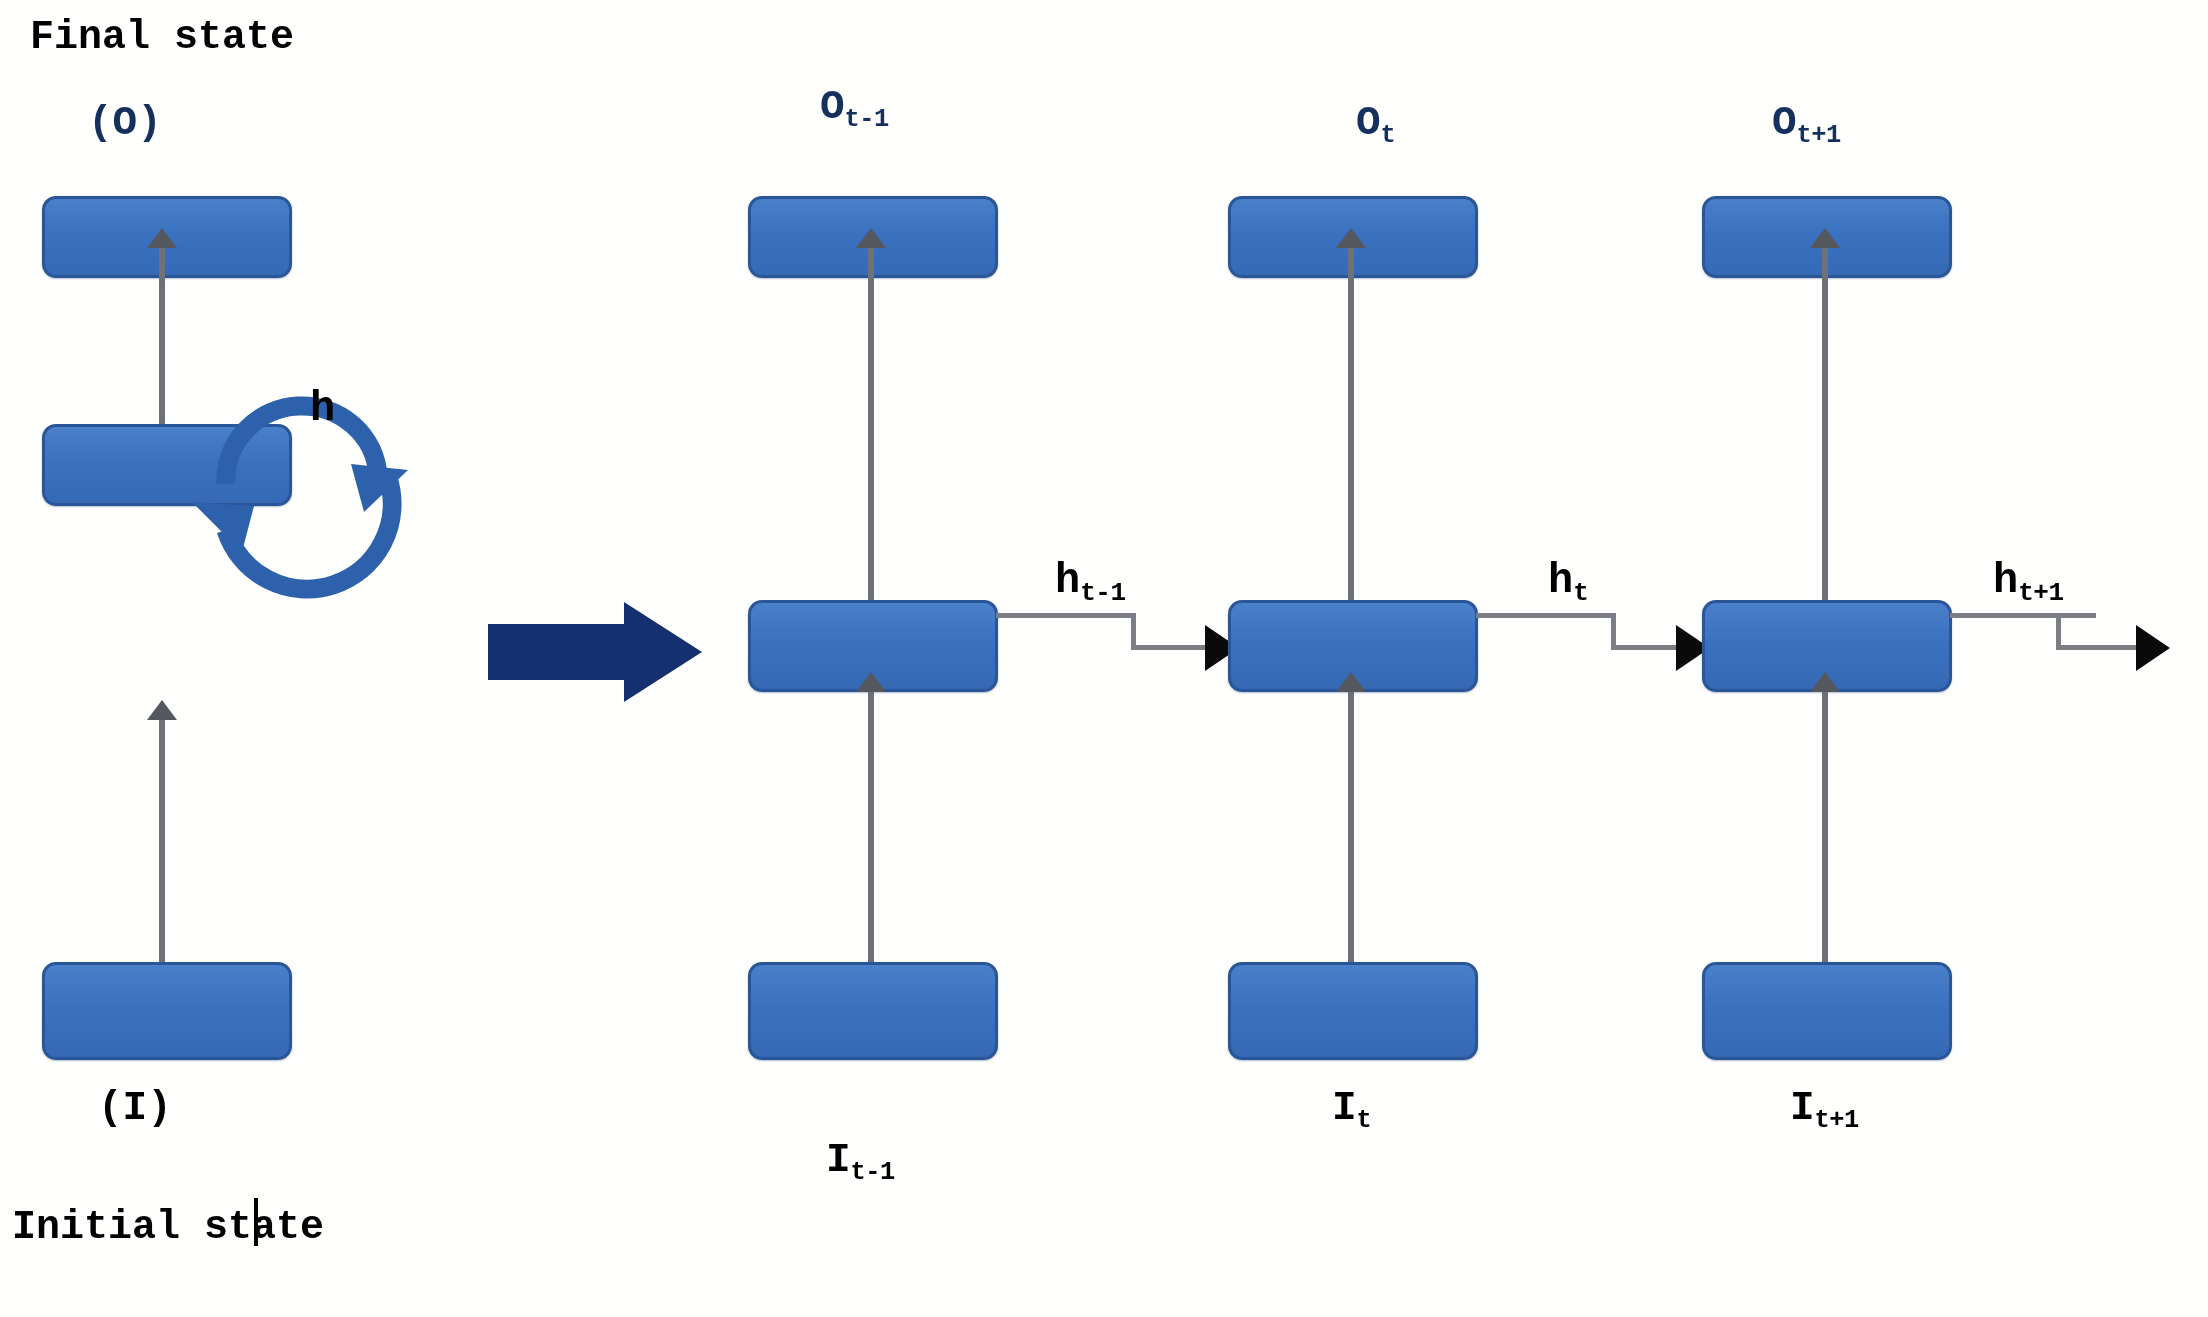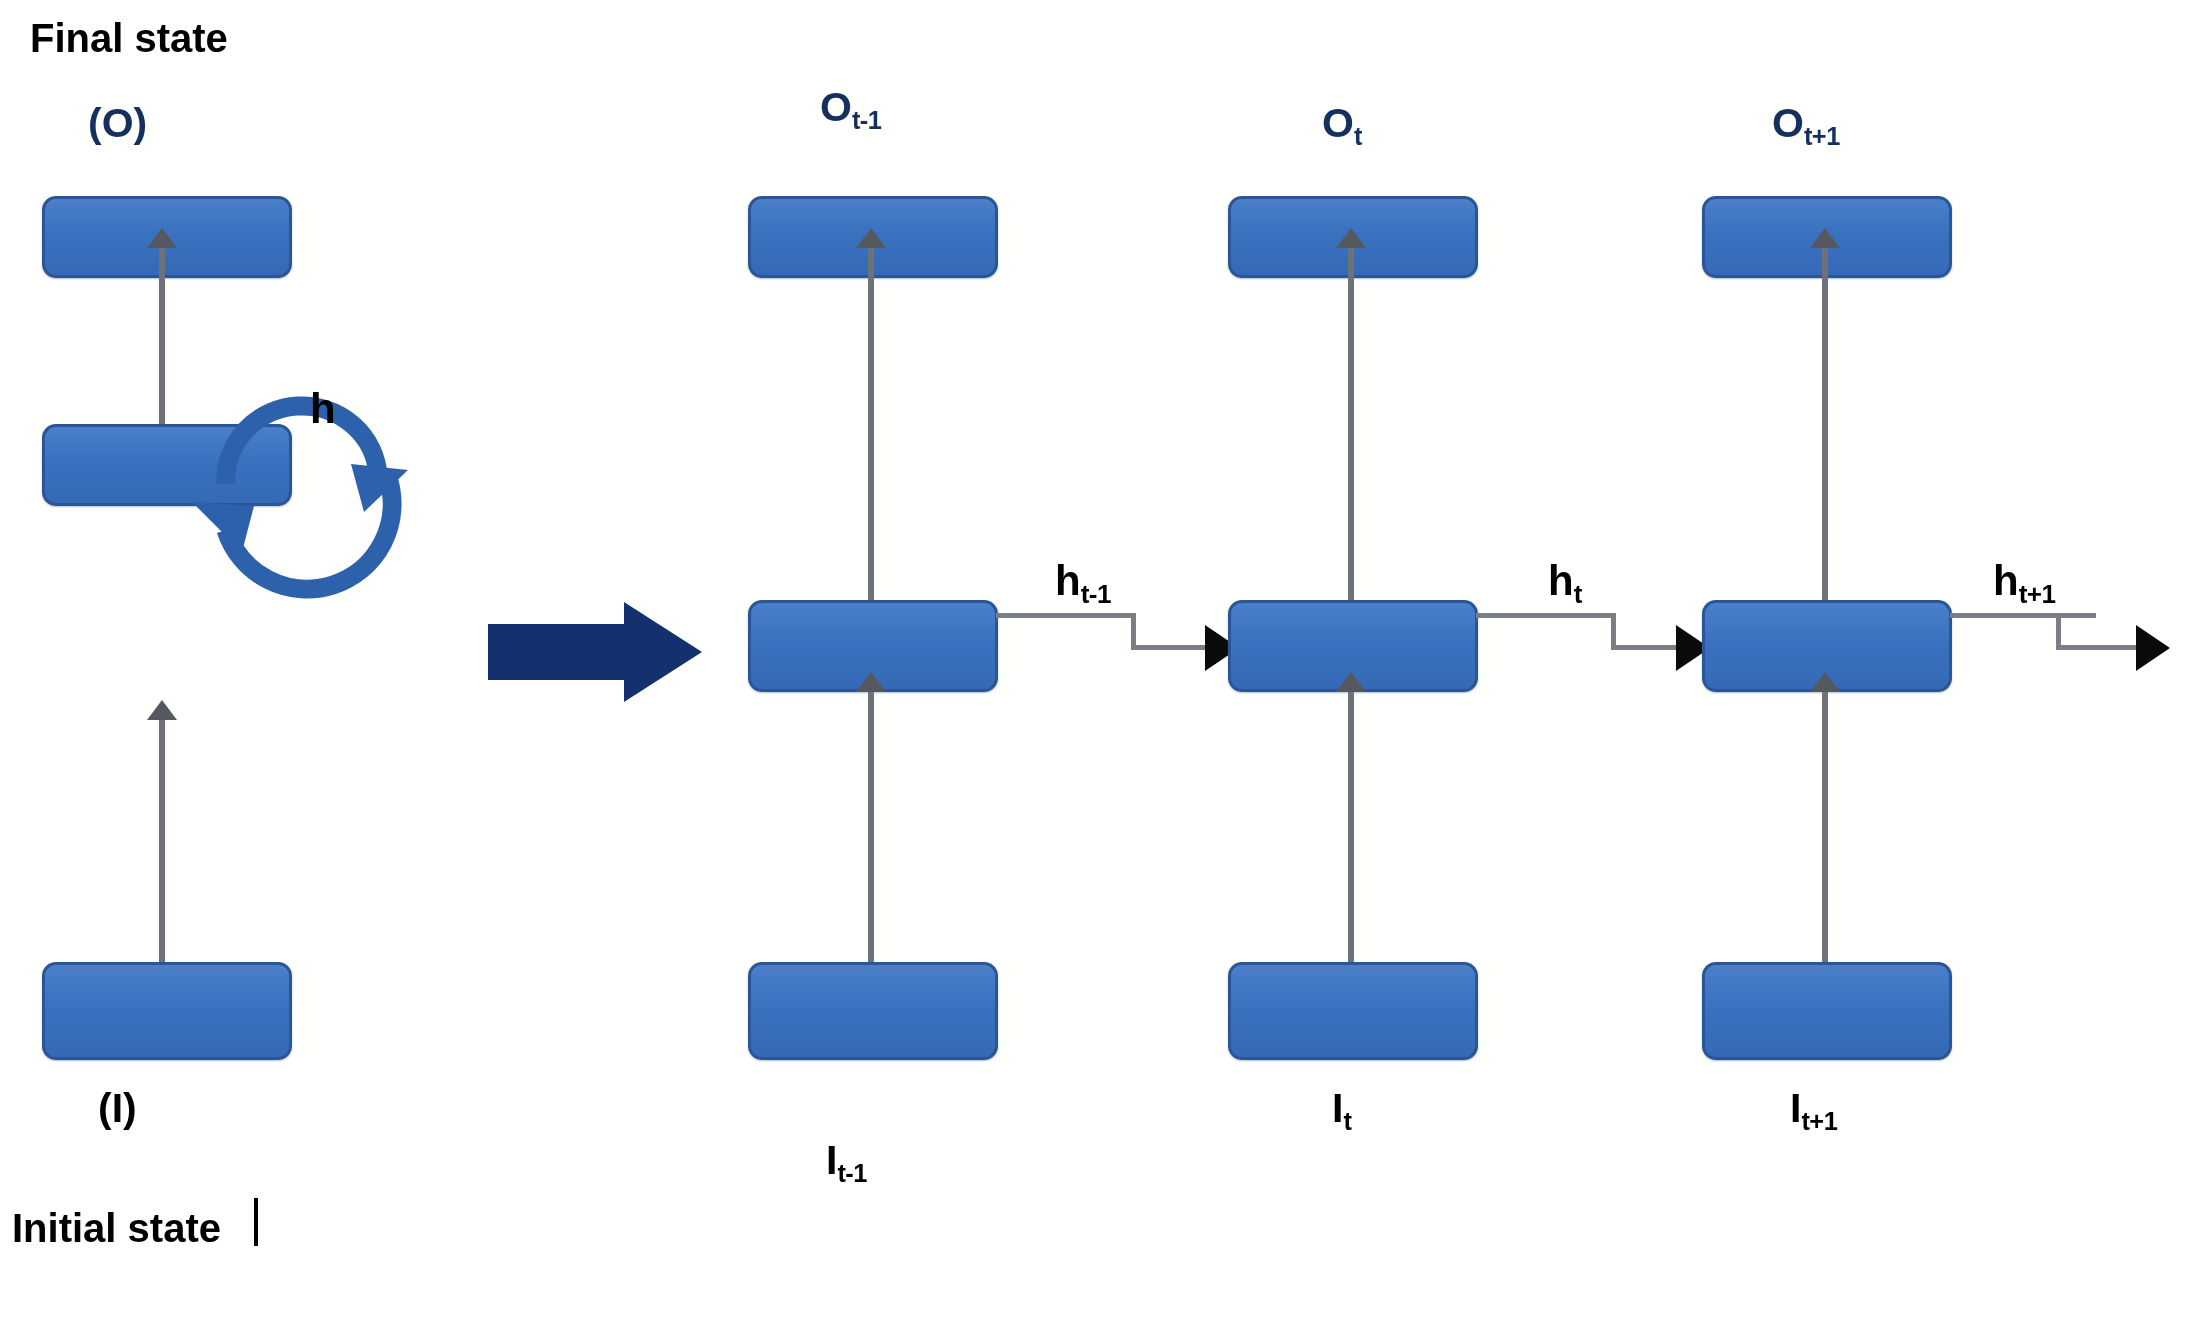--- a/index.html
+++ b/index.html
@@ -1,18 +1,18 @@
 <!DOCTYPE html>
 <html><head>
 <meta charset="utf-8">
 <title>RNN Unrolled Diagram</title>
 <style>
   html,body{margin:0;padding:0;background:#ffffff;}
   body{font-family:"Liberation Sans",sans-serif;}
-  #stage{position:relative;width:2208px;height:1317px;background:#fffffe;overflow:hidden;}
+  #stage{position:relative;width:2208px;height:1317px;background:#fffffe;overflow:hidden;font-family:Liberation Mono, monospace;}
 
   
   .node{
     position:absolute;
     background:linear-gradient(180deg,#4a7fc9 0%,#3a72c0 45%,#3569b5 100%);
     border:3px solid #2a5596;
     border-radius:14px;
     box-sizing:border-box;
     box-shadow:0 1px 2px rgba(40,70,120,.35);
   }
@@ -143,21 +143,21 @@
   </div>
 
   <div class="hseg" style="left:996px;top:613px;width:138px;"></div>
   <div class="vseg" style="left:1131px;top:613px;height:37px;"></div>
   <div class="hseg" style="left:1131px;top:645px;width:110px;"></div>
   <div class="hhead" style="left:1205px;top:625px;"></div>
   <div class="lab h" style="left:1055px;top:560px;">
     <span>h</span><span class="sub">t-1</span>
   </div>
 
-  <div class="lab navy big" style="left:1322px;top:103px;">
+  <div class="lab navy big" style="left:1356px;top:103px;">
     <span>O</span><span class="sub">t</span>
   </div>
   <div class="node" style="left:1228px;top:196px;width:250px;height:82px;"></div>
   <div class="vline" style="left:1348px;top:248px;height:356px;"></div>
   <div class="vhead" style="left:1336px;top:228px;"></div>
 
   <div class="node" style="left:1228px;top:600px;width:250px;height:92px;"></div>
 
   <div class="vline" style="left:1348px;top:690px;height:278px;"></div>
   <div class="vhead" style="left:1336px;top:672px;"></div>

